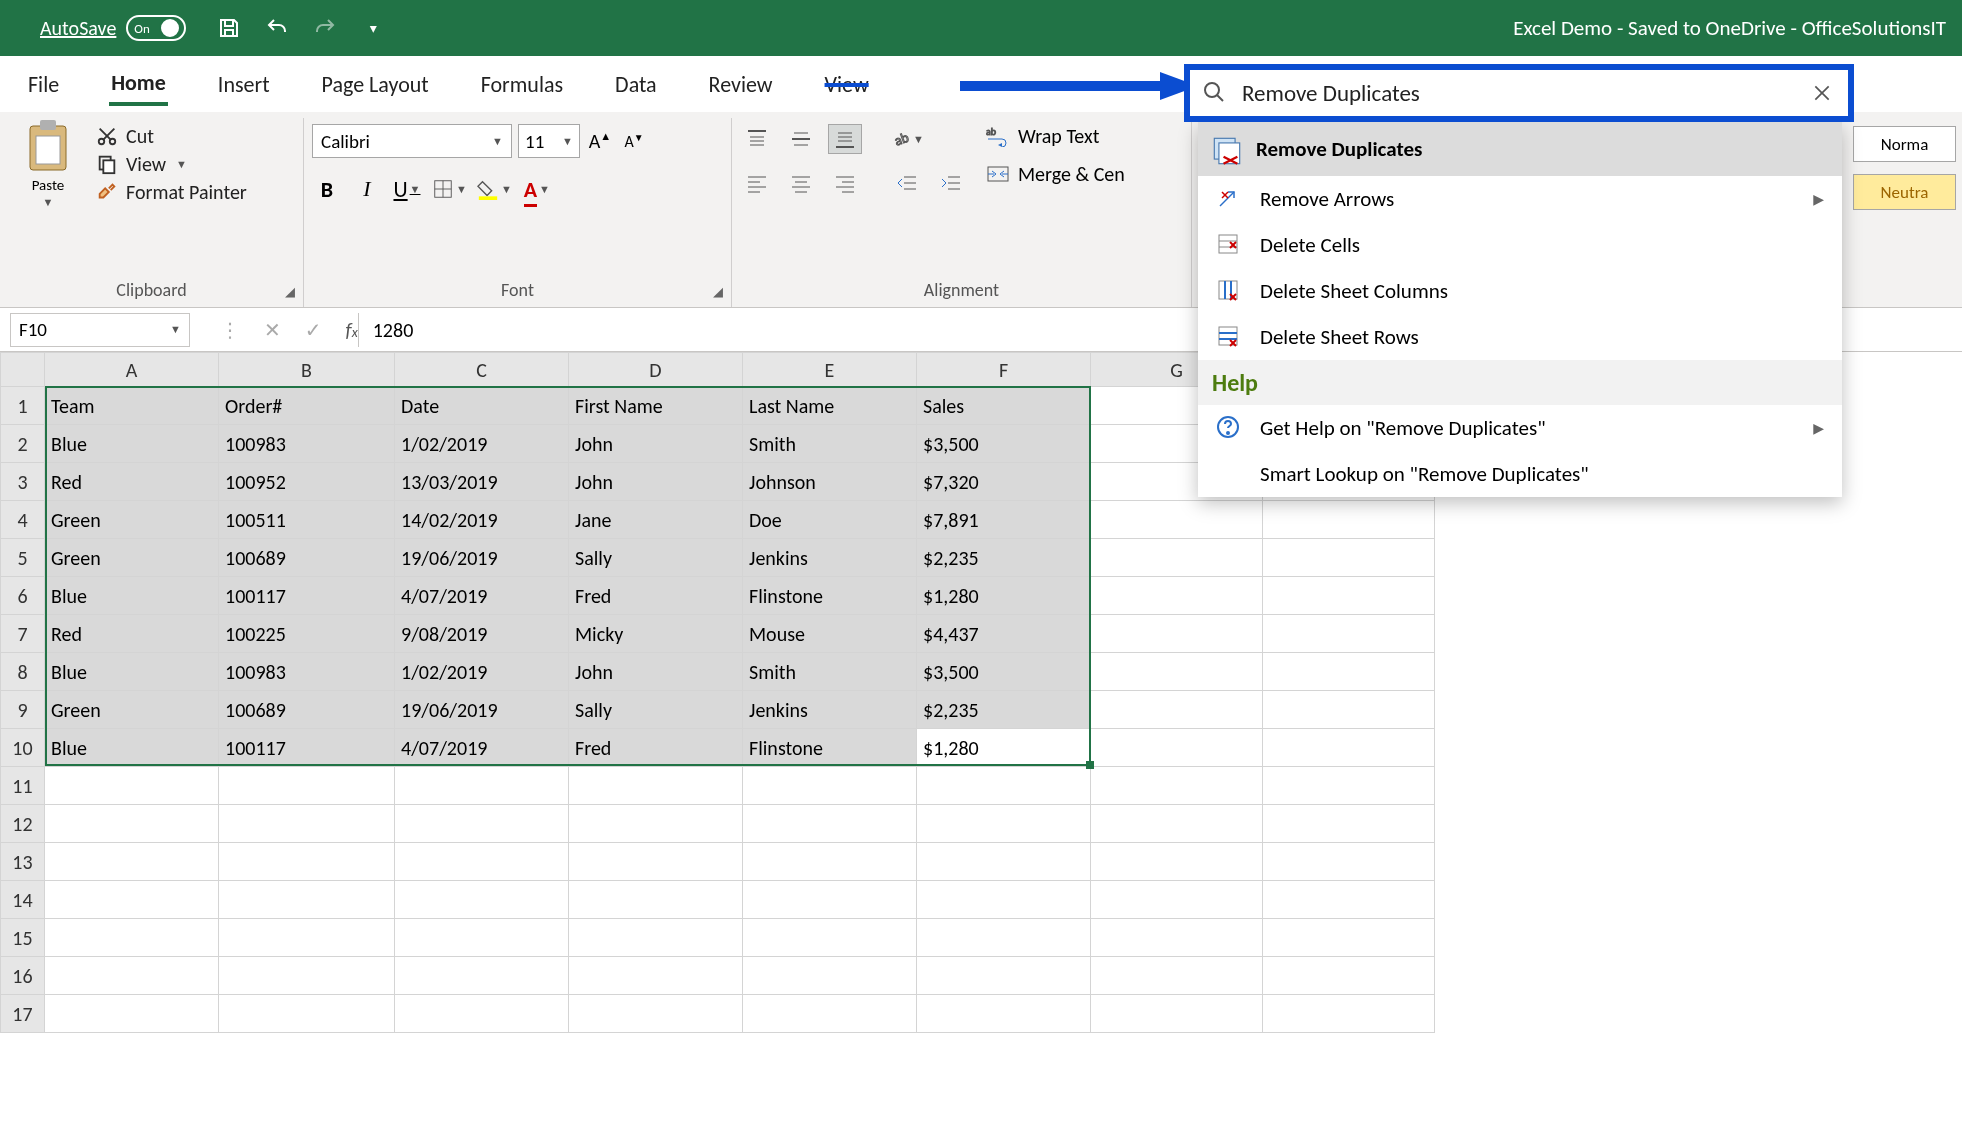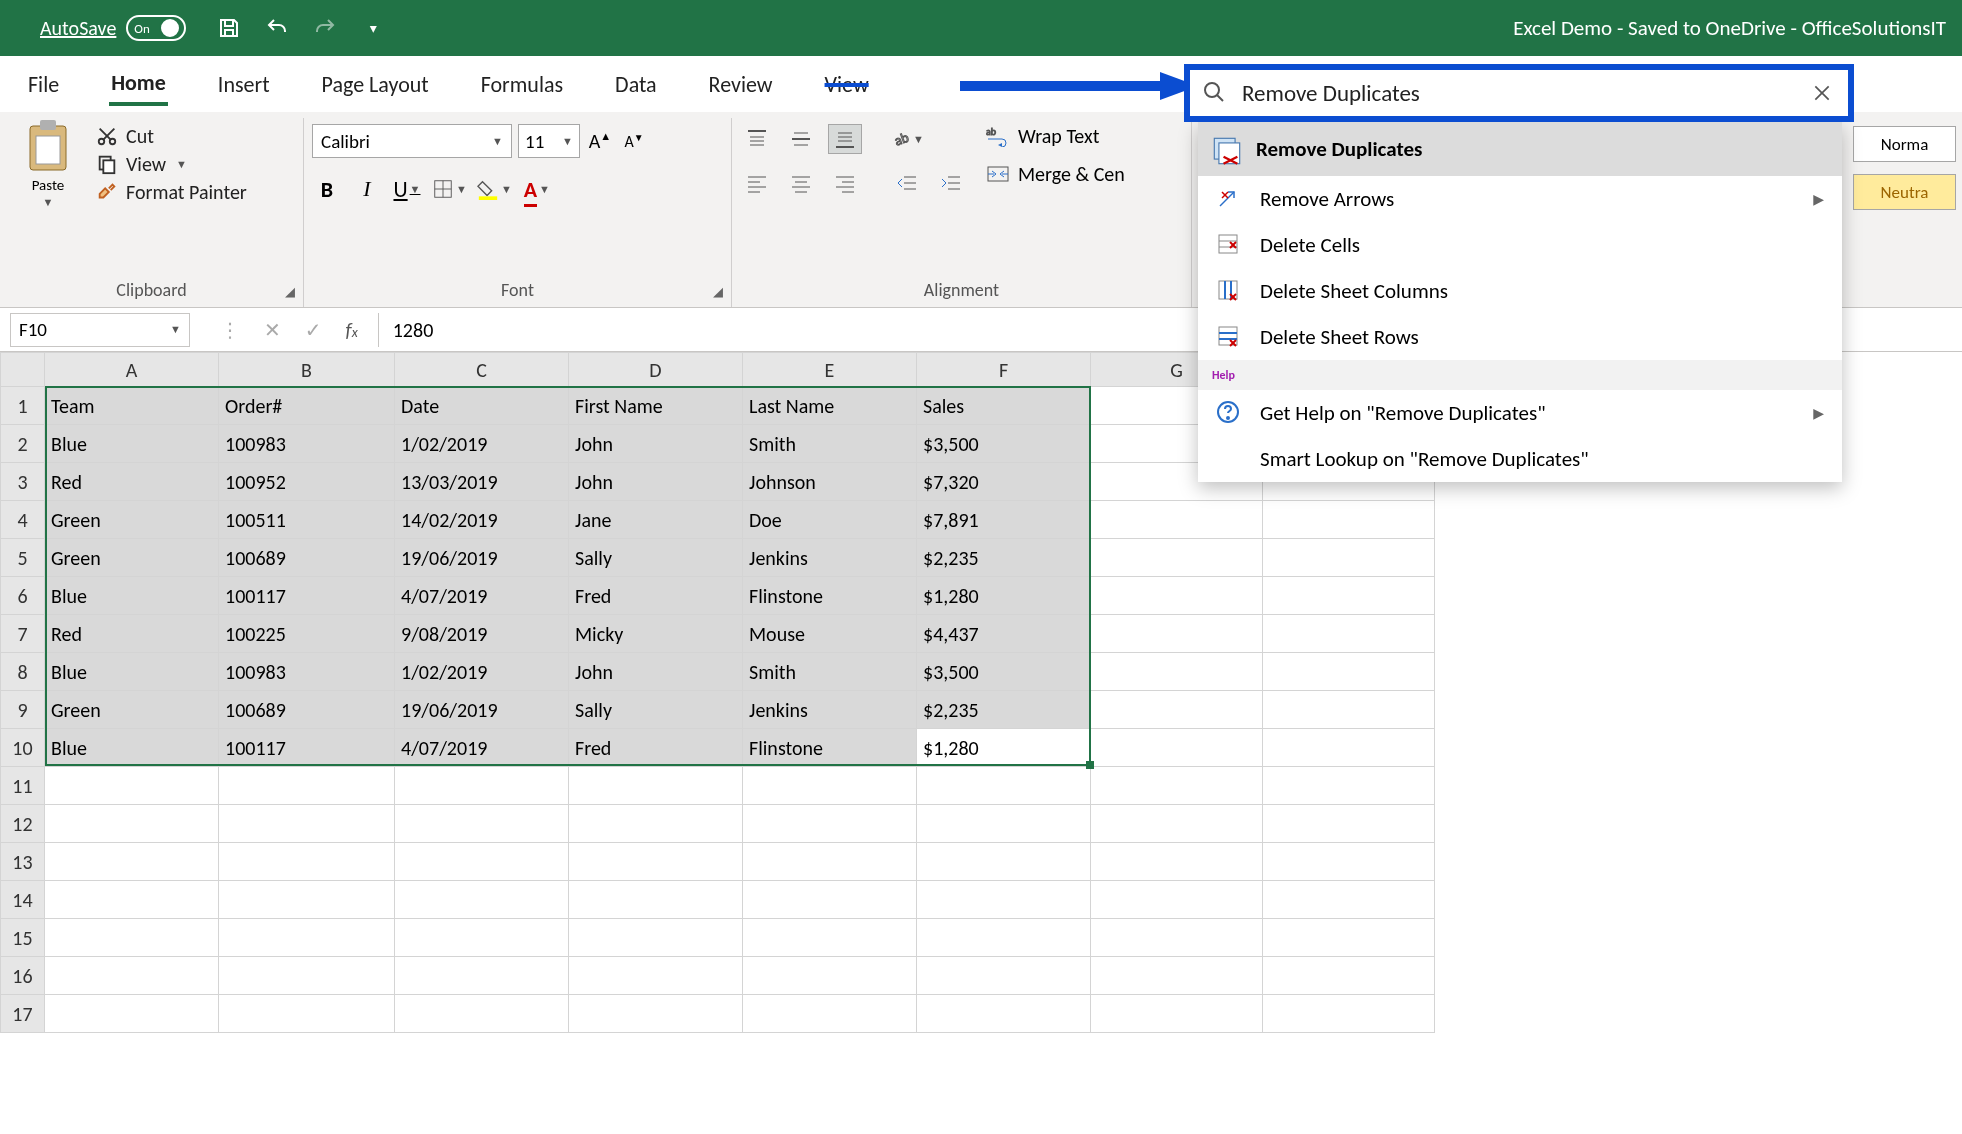--- a/index.html
+++ b/index.html
@@ -56,38 +56,38 @@
 .wrap-merge div { display:flex; align-items:center; gap:8px; }
 
 
 .styles-badges { display:flex; flex-direction:column; gap:12px; padding:6px; }
 .style-badge { width:103px; height:36px; border:1px solid #a6a6a6; display:flex; align-items:center; justify-content:center; font-size:17px; }
 
 
 .formula-bar { height:44px; border-bottom:1px solid #c8c6c4; display:flex; align-items:center; background:#fff; }
 .name-box { width:180px; height:34px; border:1px solid #c8c6c4; margin-left:10px; display:flex; align-items:center; justify-content:space-between; padding:0 8px; font-size:19px; }
 .fx-zone { display:flex; align-items:center; gap:24px; margin-left:30px; color:#777; font-size:20px; }
-.fx-input { margin-left:20px; font-size:20px; padding-left:14px; }
+.fx-input { font-size:20px; padding-left:14px; }
 
 
 .grid-wrap { position:relative; }
 .grid { border-collapse:collapse; table-layout:fixed; }
 .grid th, .grid td { border:1px solid #d4d4d4; height:38px; font-size:20px; text-align:left; padding:0 6px; overflow:hidden; white-space:nowrap; }
 .grid thead th { background:#e6e6e6; text-align:center; font-weight:normal; color:#333; height:34px; }
 .row-hdr { background:#e6e6e6; text-align:center !important; color:#333; width:44px; }
 .sel-cell { background:#d9d9d9; }
 .corner { width:44px; background:#e6e6e6; }
 .col-A{width:174px}.col-B{width:176px}.col-C{width:174px}.col-D{width:174px}.col-E{width:174px}.col-F{width:174px}
 .col-G{width:172px}.col-K{width:172px}
 
 
 .search-results { position:absolute; left:1198px; top:122px; width:644px; background:#fff; box-shadow:0 6px 18px rgba(0,0,0,.25); z-index:40; font-size:21px; }
 .sr-item { display:flex; align-items:center; gap:18px; padding:10px 18px; cursor:pointer; }
 .sr-item.top { background:#dcdcdc; font-weight:700; padding:14px; }
-.sr-heading { background:#f2f2f2; padding:8px 14px; font-weight:700; color:#a21caf; font-size:12px; }
+.sr-heading { background:#f2f2f2; padding:8px 14px; font-weight:700; color:#4d7c0f; font-size:24px; }
 .sr-icon { width:26px; height:26px; flex-shrink:0; }
 .sr-caret { margin-left:auto; color:#666; font-size:14px; }
 
 svg { display:block; }
 </style>
 </head>
 <body>
 
 <div class="title-bar">
   <div class="autosave">

